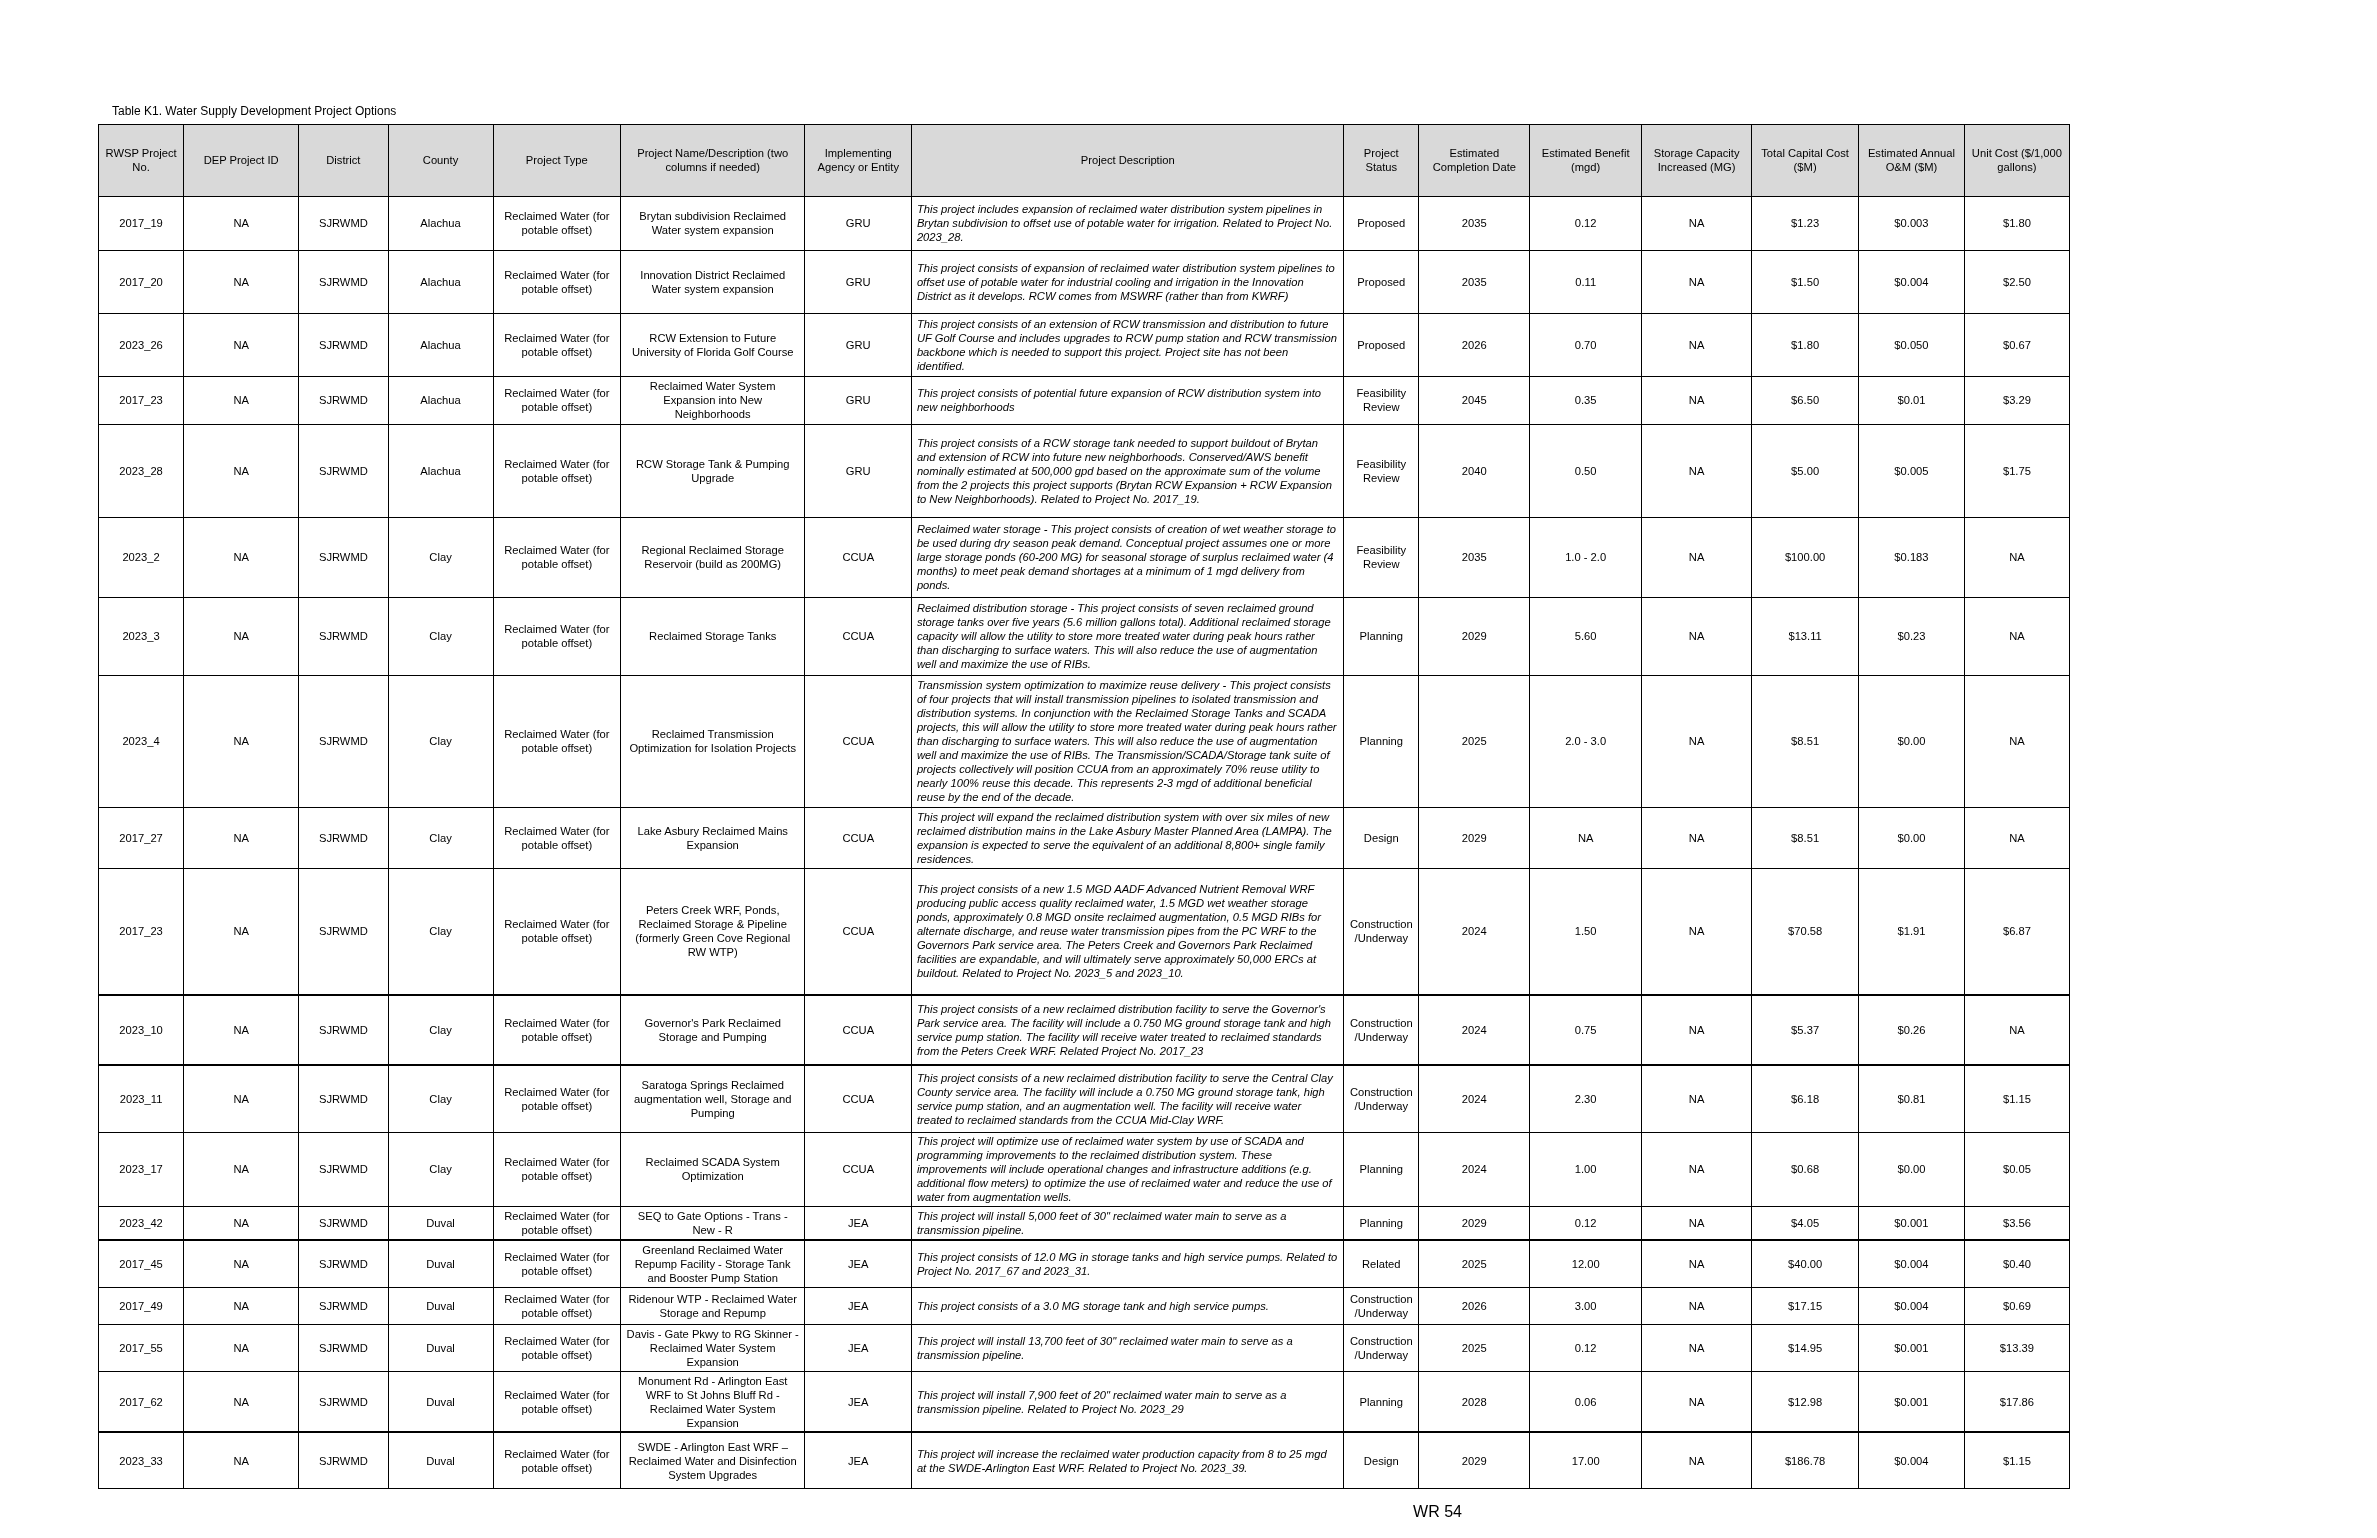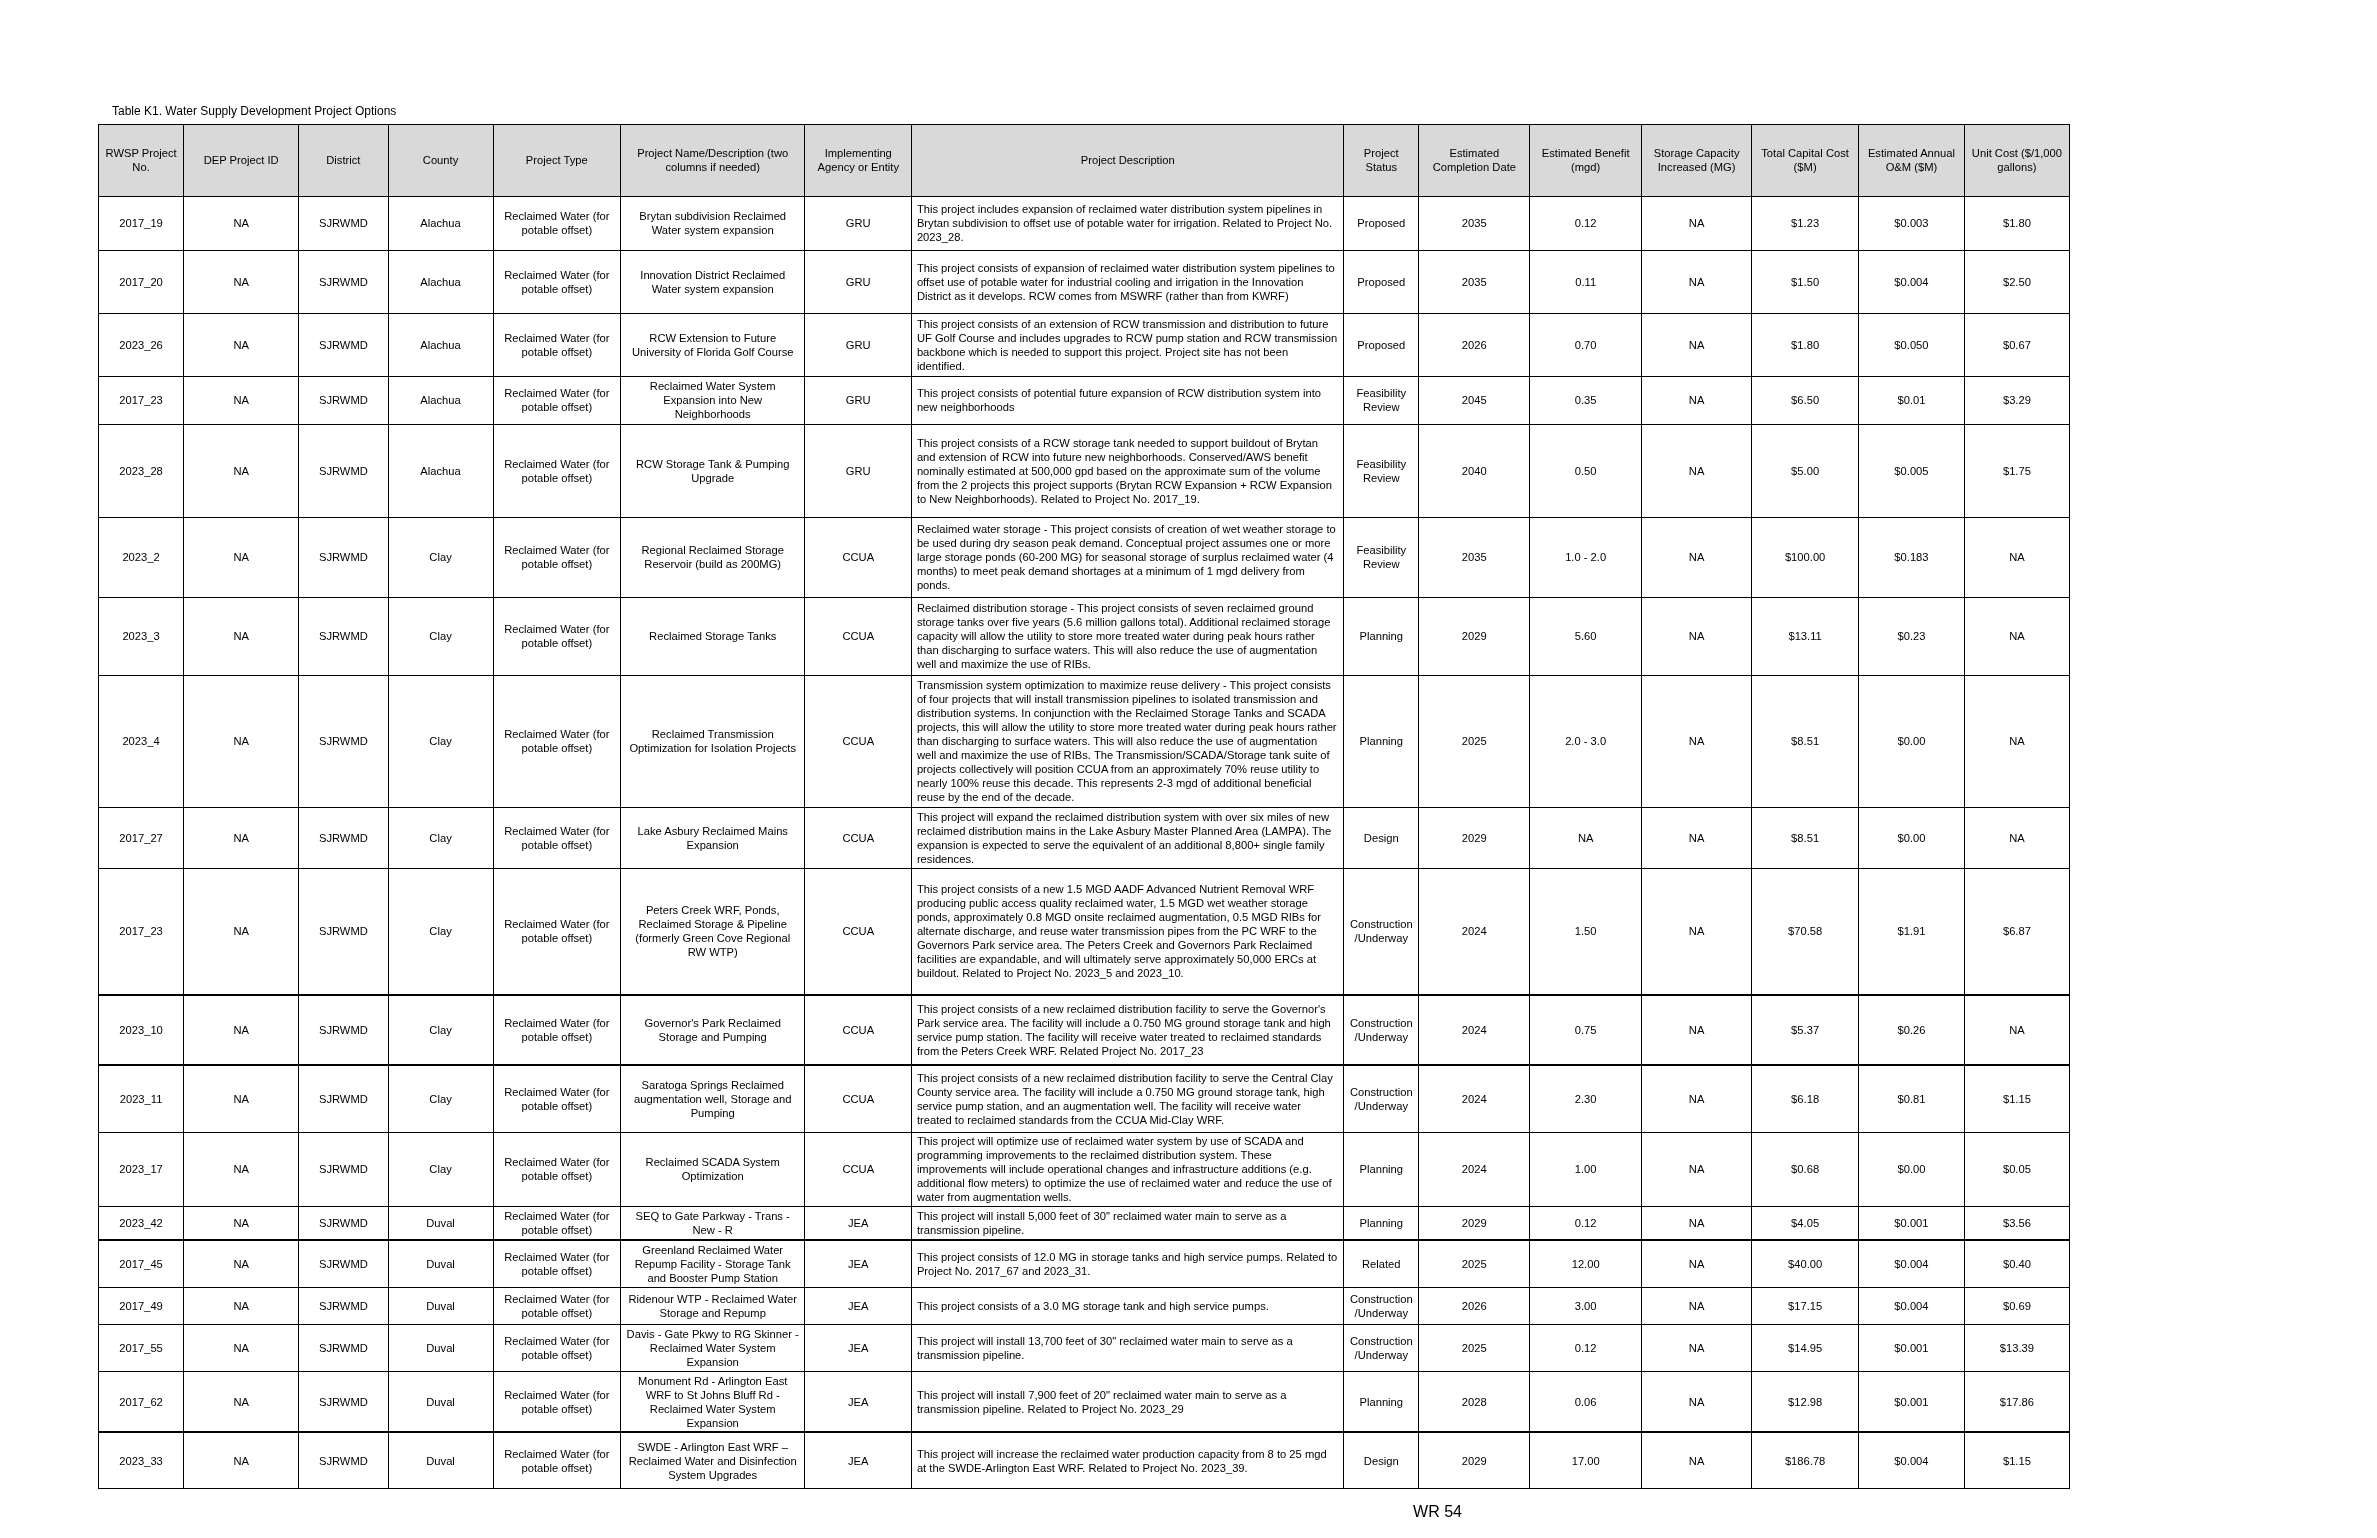--- a/index.html
+++ b/index.html
@@ -34,20 +34,21 @@
     overflow-wrap:break-word;
     word-wrap:break-word;
   }
   table.k1 th{
     background:var(--header-bg);
     height:67px;
     border-bottom:1.9px solid var(--border);
   }
   table.k1 td.desc{
     text-align:left;
+    font-style:italic;
   }
   table.k1 tr.thick > td{
     border-bottom:2.8px solid var(--border);
   }
   .doc-footer{
     position:absolute;left:0;top:1503px;width:1462px;
     text-align:right;
     font-size:16px;
   }
 </style>
@@ -314,21 +315,21 @@
         <td>$0.68</td>
         <td>$0.00</td>
         <td>$0.05</td>
       </tr>
       <tr class="thick" style="height: 33px;">
         <td>2023_42</td>
         <td>NA</td>
         <td>SJRWMD</td>
         <td>Duval</td>
         <td>Reclaimed Water (for potable offset)</td>
-        <td>SEQ to Gate Parkway - Trans - New - R</td>
+        <td>SEQ to Gate Options - Trans - New - R</td>
         <td>JEA</td>
         <td class="desc">This project will install 5,000 feet of 30" reclaimed water main to serve as a transmission pipeline.</td>
         <td>Planning</td>
         <td>2029</td>
         <td>0.12</td>
         <td>NA</td>
         <td>$4.05</td>
         <td>$0.001</td>
         <td>$3.56</td>
       </tr>

